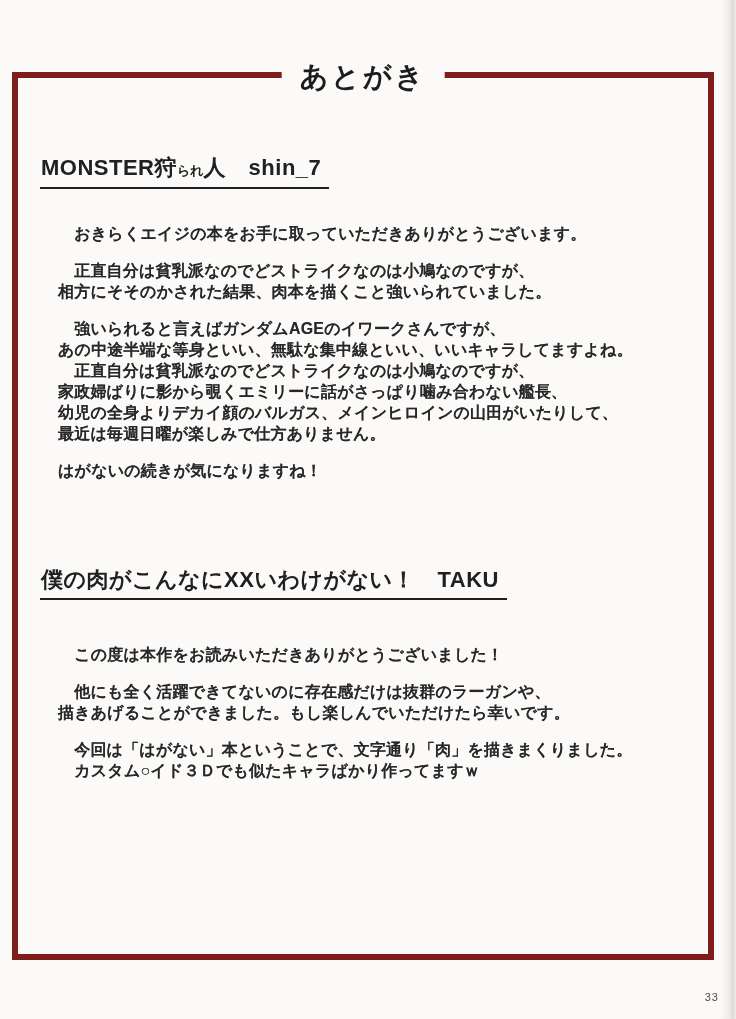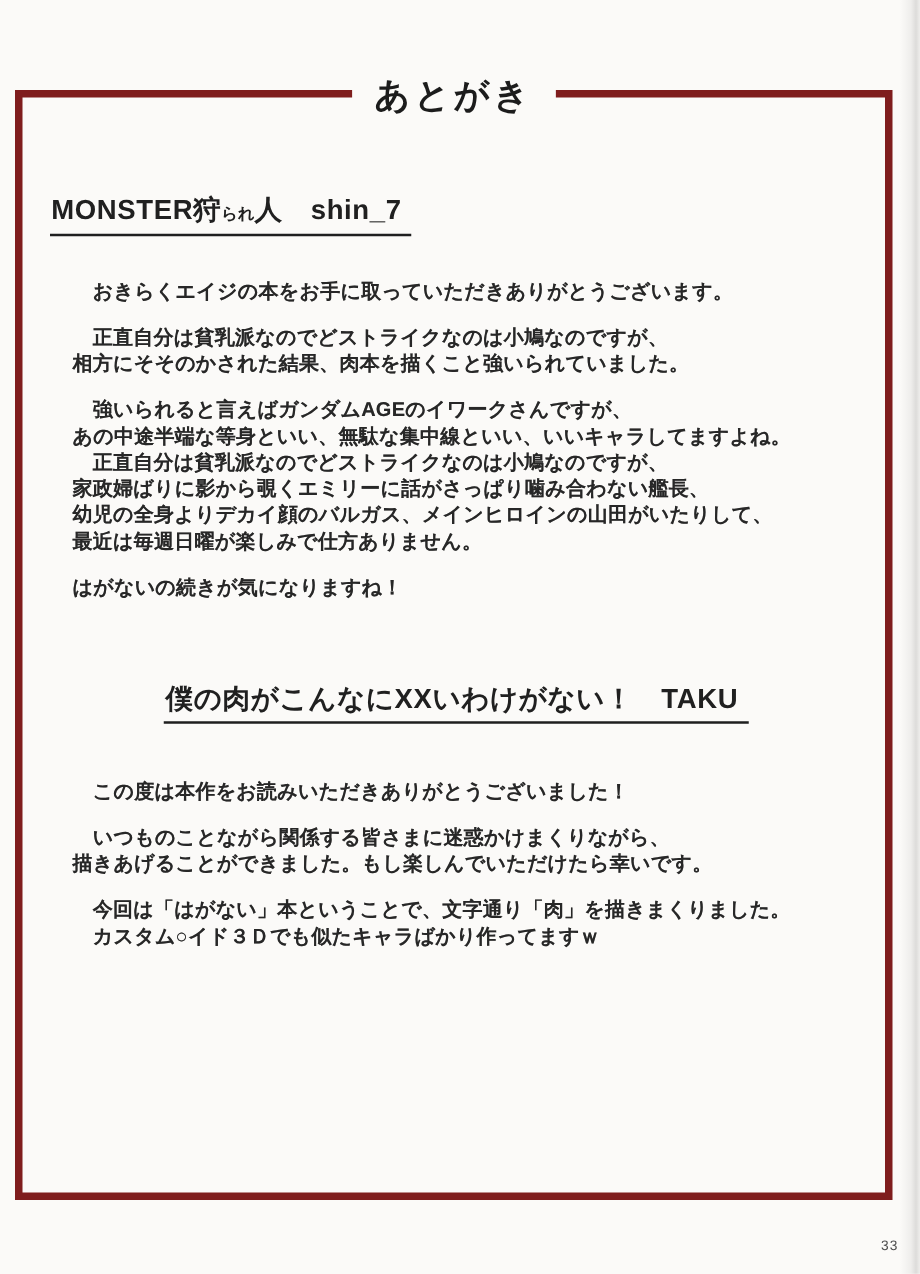--- a/index.html
+++ b/index.html
@@ -78,21 +78,21 @@
     letter-spacing: 0.5px;
     color: #202020;
     line-height: 1.25;
     white-space: nowrap;
   }
   .heading .small {
     font-size: 13px;
     letter-spacing: 0;
   }
   .sec1-heading-wrap { margin-top: 76px; }
-  .sec2-heading-wrap { margin-top: 64px; text-align: center; }
+  .sec2-heading-wrap { margin-top: 85px; }
   .para {
     margin: 16px 0 0 18px;
     font-size: 16px;
     line-height: 21px;
     letter-spacing: 0.2px;
     color: #272727;
     text-shadow: 0 0 0.5px rgba(40,40,40,0.45);
   }
   .para.first-after-heading { margin-top: 34px; }
   .sec2 .para.first-after-heading { margin-top: 44px; }
@@ -150,21 +150,21 @@
       <section class="sec2">
         <div class="sec2-heading-wrap">
           <span class="heading"><span>僕の肉がこんなにXXいわけがない！　TAKU</span></span>
         </div>
 
         <div class="para first-after-heading">
           <div class="line">　この度は本作をお読みいただきありがとうございました！</div>
         </div>
 
         <div class="para">
-          <div class="line">　いつものことながら関係する皆さまに迷惑かけまくりながら、</div>
+          <div class="line">　他にも全く活躍できてないのに存在感だけは抜群のラーガンや、</div>
           <div class="line">描きあげることができました。もし楽しんでいただけたら幸いです。</div>
         </div>
 
         <div class="para">
           <div class="line">　今回は「はがない」本ということで、文字通り「肉」を描きまくりました。</div>
           <div class="line">　カスタム○イド３Ｄでも似たキャラばかり作ってますｗ</div>
         </div>
       </section>
 
     </div>

